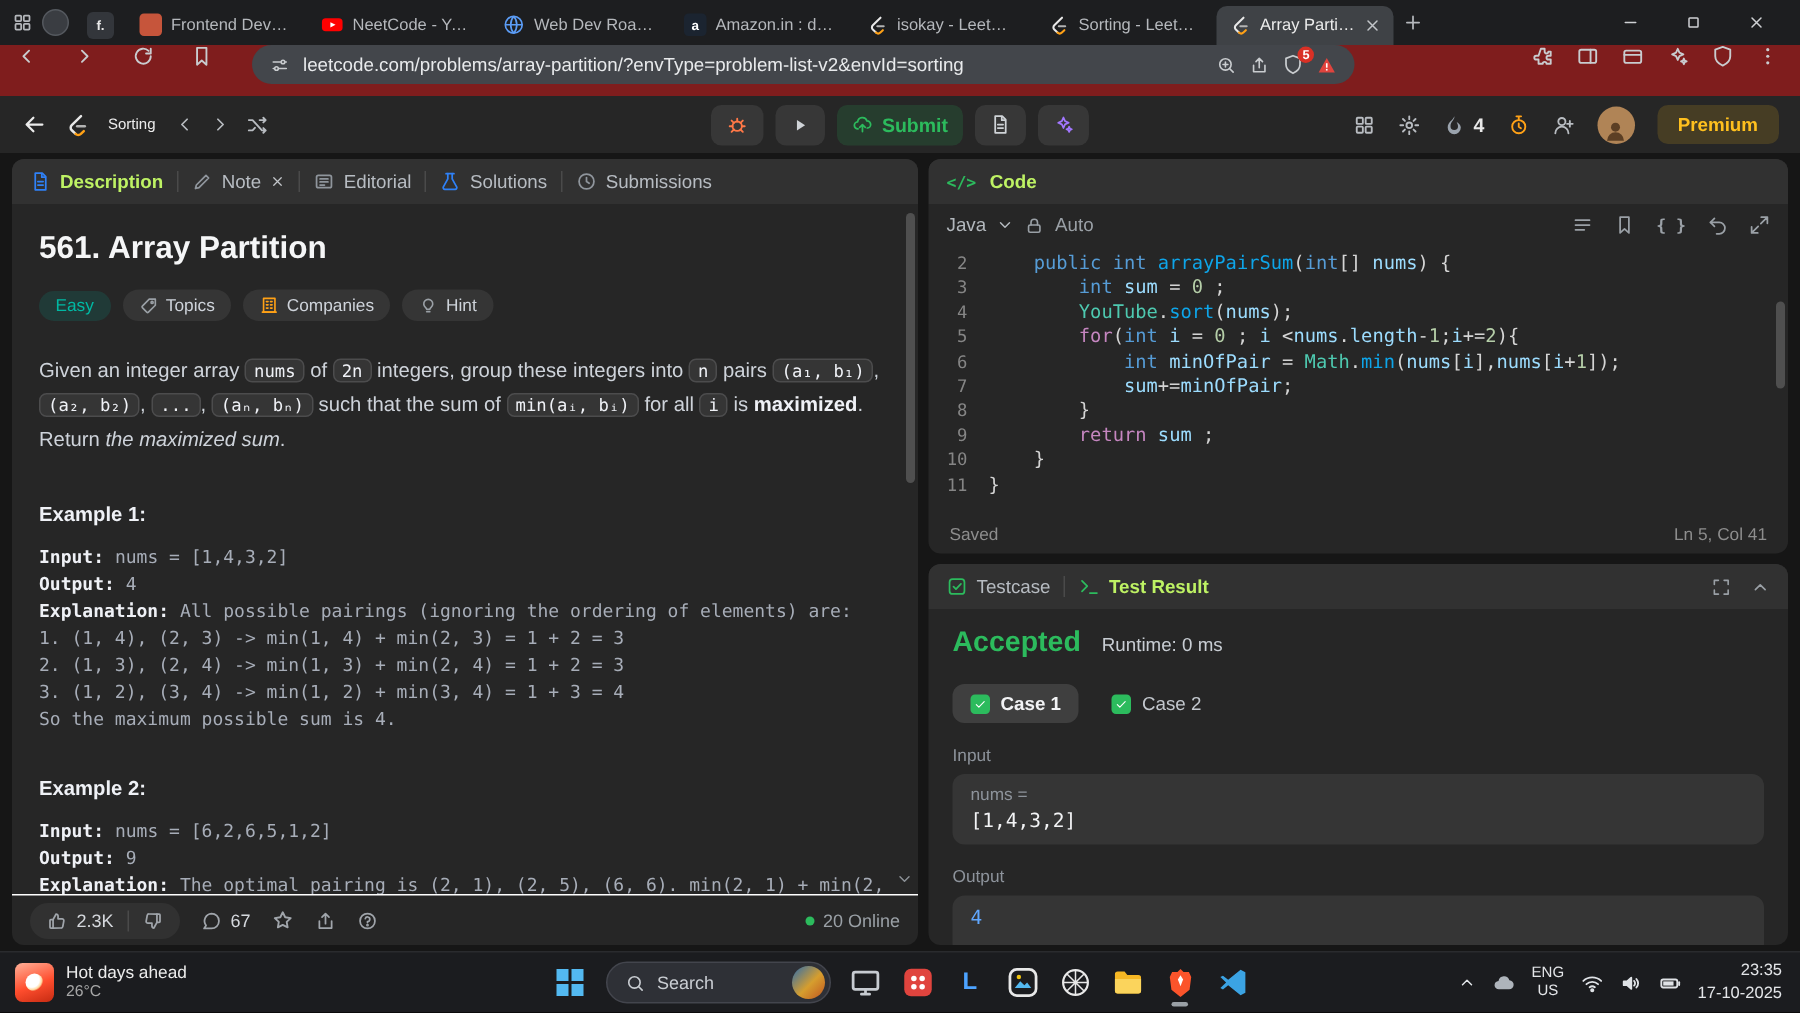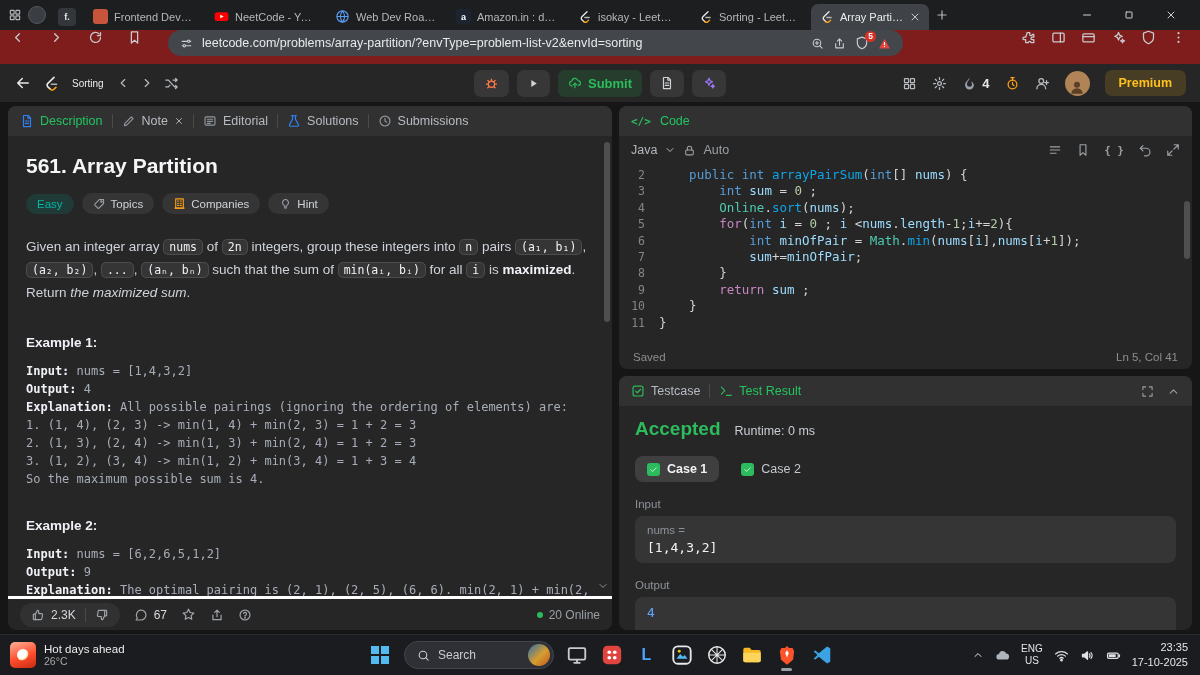--- a/index.html
+++ b/index.html
@@ -54,41 +54,41 @@
 
   
   .content{position:absolute;top:102px;left:0;width:1200px;height:532px;display:flex;gap:7px;padding:4px 8px;background:#161616}
   .panel{background:#262626;border-radius:8px;display:flex;flex-direction:column;overflow:hidden;position:relative}
   .left{width:604px;flex:0 0 604px}
   .rightcol{flex:1;display:flex;flex-direction:column;gap:7px;min-width:0}
   .codepanel{height:263px;flex:0 0 263px}
   .testpanel{flex:1}
   .phead{height:30px;background:#313131;display:flex;align-items:center;gap:9px;padding:0 12px;flex:0 0 auto;font-size:12.5px;color:#b7bcc2}
   .ptab{display:flex;align-items:center;gap:6px;color:#b7bcc2}
-  .ptab.active{color:#22c55e;font-weight:400}
+  .ptab.active{color:#bef264;font-weight:700}
   .vdiv{width:1px;height:14px;background:#4a4a4a;flex:0 0 auto}
   .phead-right{margin-left:auto;display:flex;align-items:center;gap:13px;color:#9aa0a6}
   .vthumb{position:absolute;width:6px;border-radius:3px;background:#4f4f4f;z-index:5}
 
   
   .desc-body{flex:1;padding:14px 18px;overflow:hidden;position:relative}
   .ptitle{font-size:21px;font-weight:700;color:#f5f6f7;margin-top:4px}
   .badges{display:flex;gap:8px;margin-top:15px;align-items:center}
   .pill{display:inline-flex;align-items:center;gap:5px;background:#ffffff12;border-radius:999px;
         padding:4px 11px;font-size:11.5px;color:#ced3da}
   .pill.easy{color:#00b8a3;background:rgba(0,184,163,.14)}
   .stmt{margin-top:22px;font-size:13.5px;line-height:1.7;color:#ced3da}
   .stmt strong{color:#eff1f6}
   .chip{font-family:"DejaVu Sans Mono",monospace;font-size:11.5px;background:#ffffff12;border:1px solid rgba(247,250,255,.12);
         border-radius:5px;padding:0 5px;color:#eff1f6;white-space:nowrap}
   .ex-head{margin-top:30px;font-weight:700;color:#eff1f6;font-size:13.5px}
   .ex-block{margin-top:12px;font-family:"DejaVu Sans Mono",monospace;font-size:12px;line-height:18px;color:#a7adb8}
   .ex-b{font-weight:700;color:#eff1f6}
   .scrolldown{position:absolute;right:3px;bottom:4px;color:#8a8f95}
-  .desc-foot{height:34px;border-top:3px solid #ffffff;display:flex;align-items:center;gap:14px;padding:0 12px;
+  .desc-foot{height:34px;border-top:1px solid #ffffff;display:flex;align-items:center;gap:14px;padding:0 12px;
              color:#a0a5ab;font-size:12px;flex:0 0 auto}
   .footgrp{display:flex;align-items:center;gap:9px;background:#ffffff0d;border-radius:999px;padding:5px 11px}
   .footbtn{display:flex;align-items:center;gap:6px;color:#a0a5ab}
   .footcount{color:#d5d8dd}
   .online{margin-left:auto;display:flex;align-items:center;gap:6px;color:#9aa0a6}
   .gdot{width:6px;height:6px;border-radius:50%;background:#2cbb5d}
 
   
   .codetag{font-family:"DejaVu Sans Mono",monospace;font-size:11px;font-weight:700;color:#2cbb5d}
   .code-toolbar{height:28px;display:flex;align-items:center;gap:7px;padding:0 12px;font-size:12.5px;color:#b3b8bd;flex:0 0 auto}
@@ -701,21 +701,21 @@
             <div class="cl">
               <span class="ln">2</span>
               <span class="ct">    <span class="tk-kw">public </span><span class="tk-kw">int </span><span class="tk-fn">arrayPairSum</span><span class="tk-p">(</span><span class="tk-kw">int</span><span class="tk-p">[] </span><span class="tk-v">nums</span><span class="tk-p">) {</span></span>
             </div>
             <div class="cl">
               <span class="ln">3</span>
               <span class="ct">        <span class="tk-kw">int </span><span class="tk-v">sum</span><span class="tk-p"> = </span><span class="tk-num">0</span><span class="tk-p"> ;</span></span>
             </div>
             <div class="cl">
               <span class="ln">4</span>
-              <span class="ct">        <span class="tk-cls">Online</span><span class="tk-p">.</span><span class="tk-fn">sort</span><span class="tk-p">(</span><span class="tk-v">nums</span><span class="tk-p">);</span></span>
+              <span class="ct">        <span class="tk-cls">YouTube</span><span class="tk-p">.</span><span class="tk-fn">sort</span><span class="tk-p">(</span><span class="tk-v">nums</span><span class="tk-p">);</span></span>
             </div>
             <div class="cl">
               <span class="ln">5</span>
               <span class="ct">        <span class="tk-ctrl">for</span><span class="tk-p">(</span><span class="tk-kw">int </span><span class="tk-v">i</span><span class="tk-p"> = </span><span class="tk-num">0</span><span class="tk-p"> ; </span><span class="tk-v">i</span><span class="tk-p"> &lt;</span><span class="tk-v">nums</span><span class="tk-p">.</span><span class="tk-v">length</span><span class="tk-p">-</span><span class="tk-num">1</span><span class="tk-p">;</span><span class="tk-v">i</span><span class="tk-p">+=</span><span class="tk-num">2</span><span class="tk-p">){</span></span>
             </div>
             <div class="cl">
               <span class="ln">6</span>
               <span class="ct">            <span class="tk-kw">int </span><span class="tk-v">minOfPair</span><span class="tk-p"> = </span><span class="tk-cls">Math</span><span class="tk-p">.</span><span class="tk-fn">min</span><span class="tk-p">(</span><span class="tk-v">nums</span><span class="tk-p">[</span><span class="tk-v">i</span><span class="tk-p">],</span><span class="tk-v">nums</span><span class="tk-p">[</span><span class="tk-v">i</span><span class="tk-p">+</span><span class="tk-num">1</span><span class="tk-p">]);</span></span>
             </div>
             <div class="cl">

